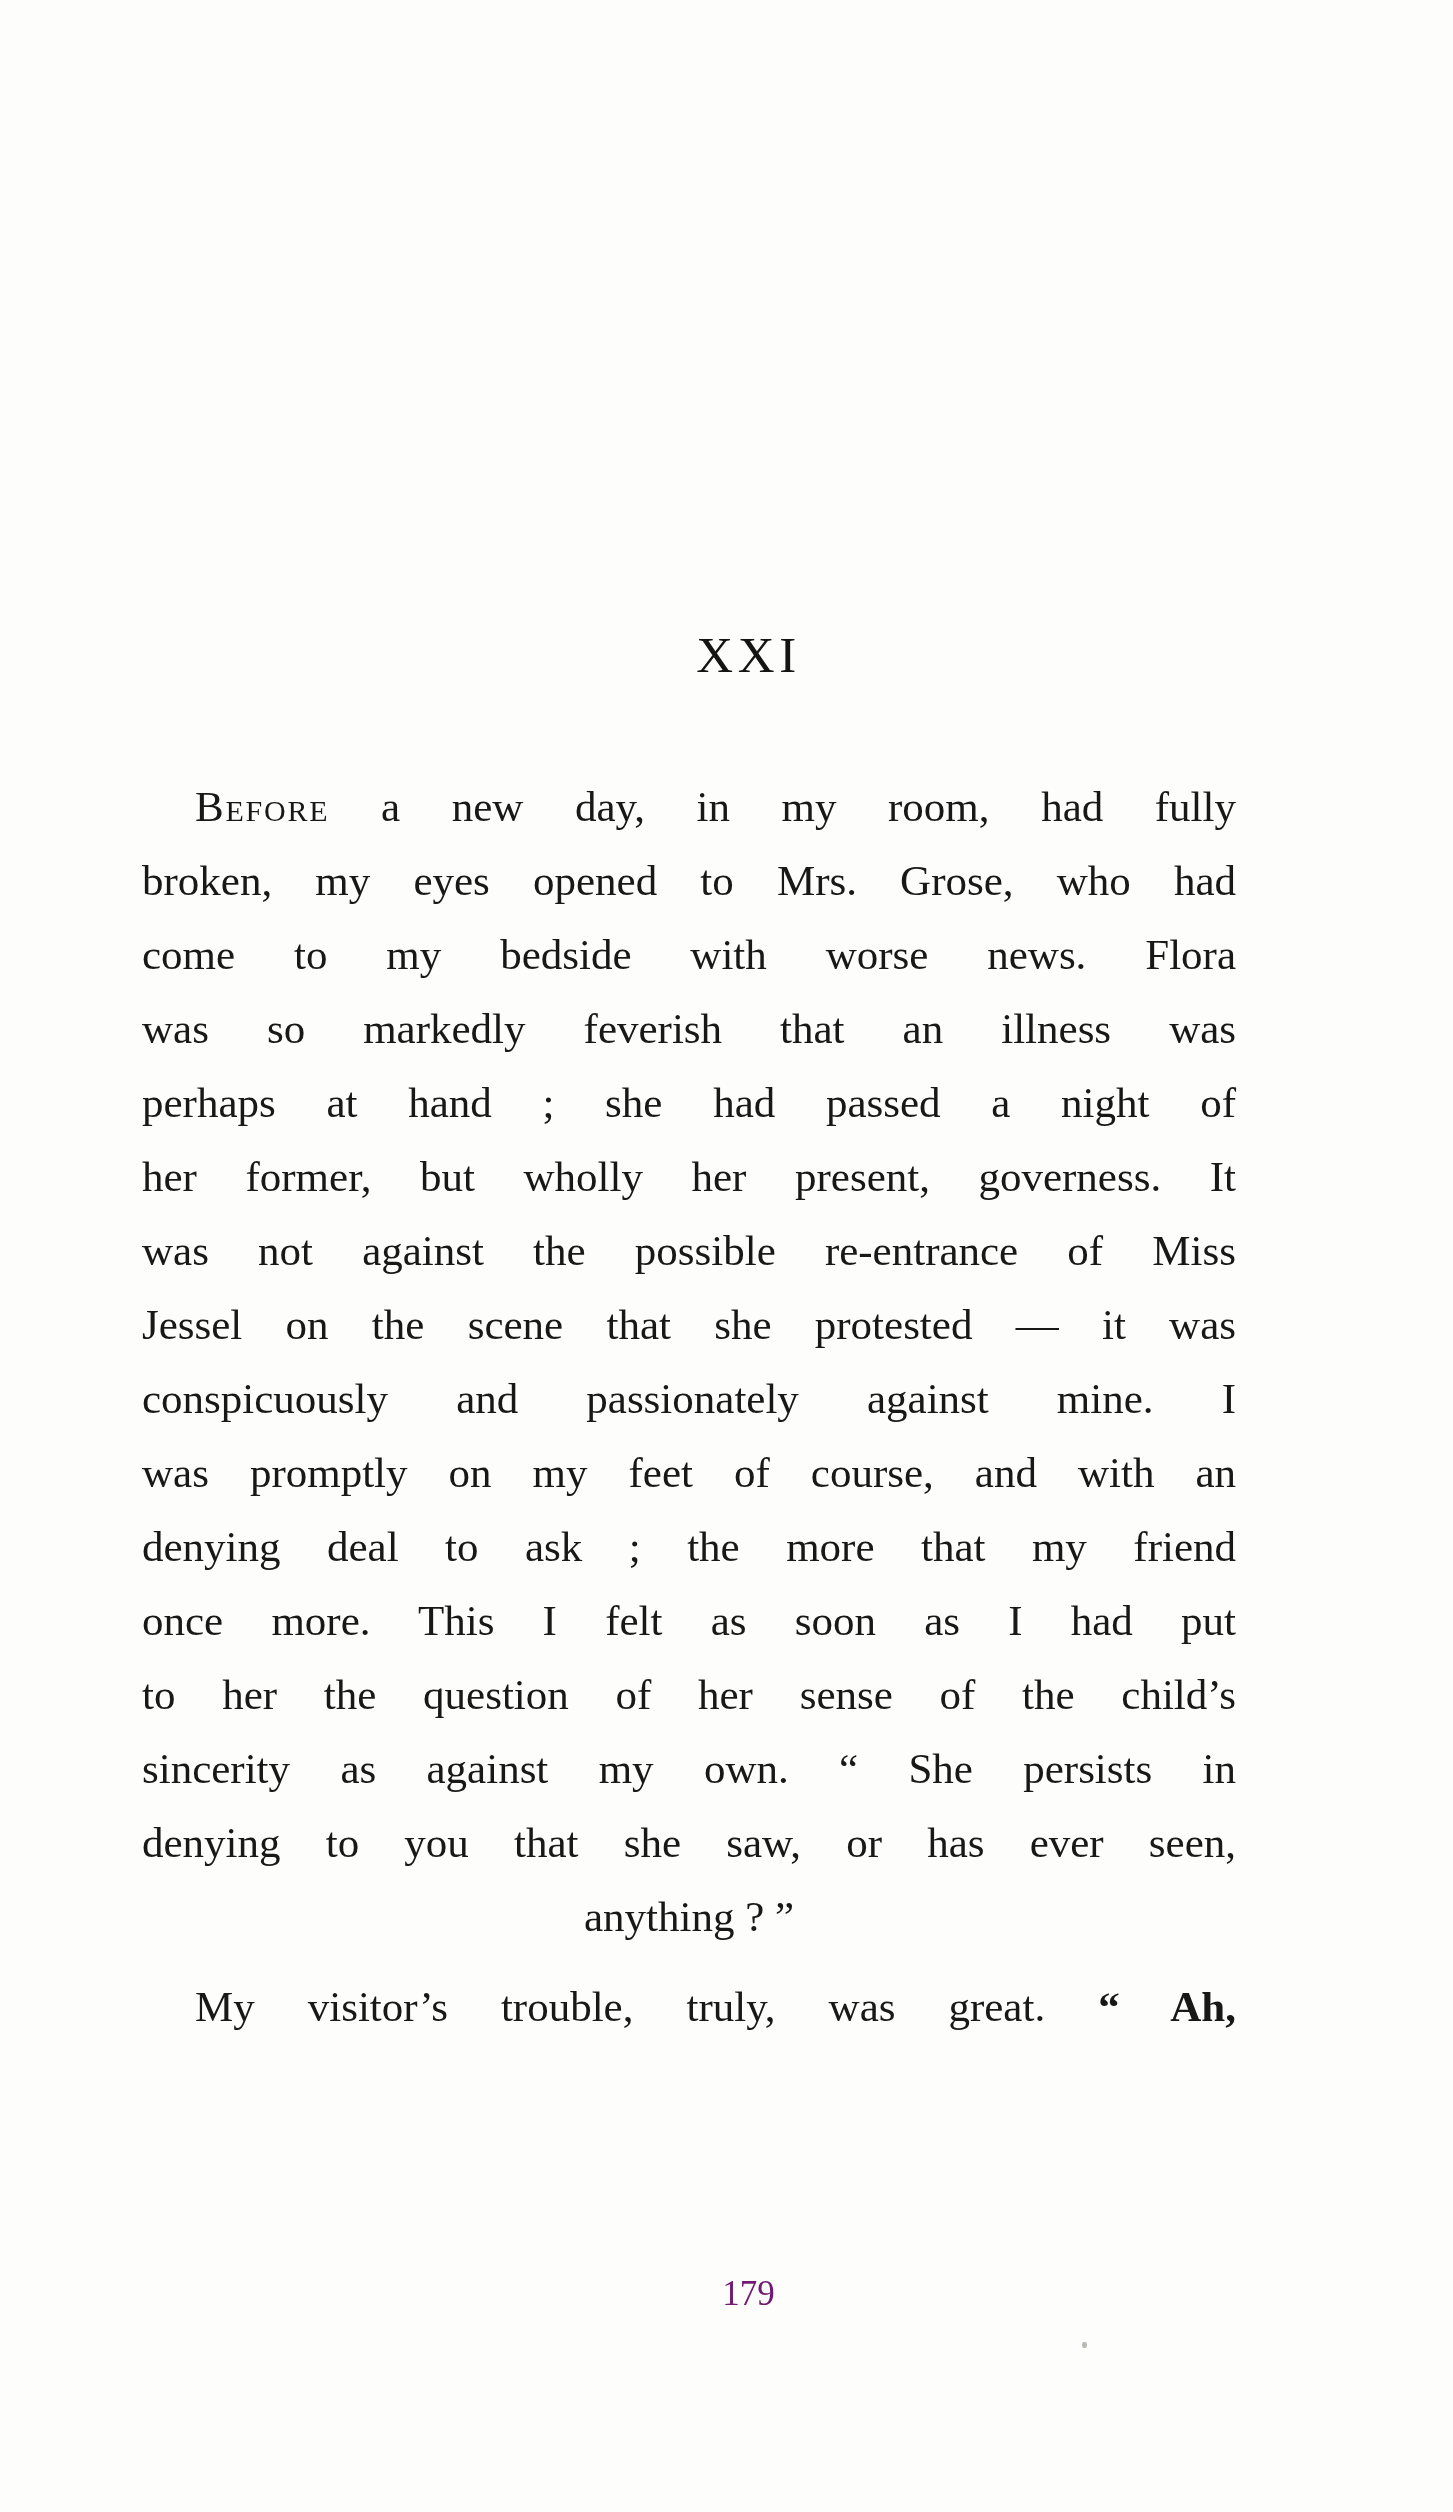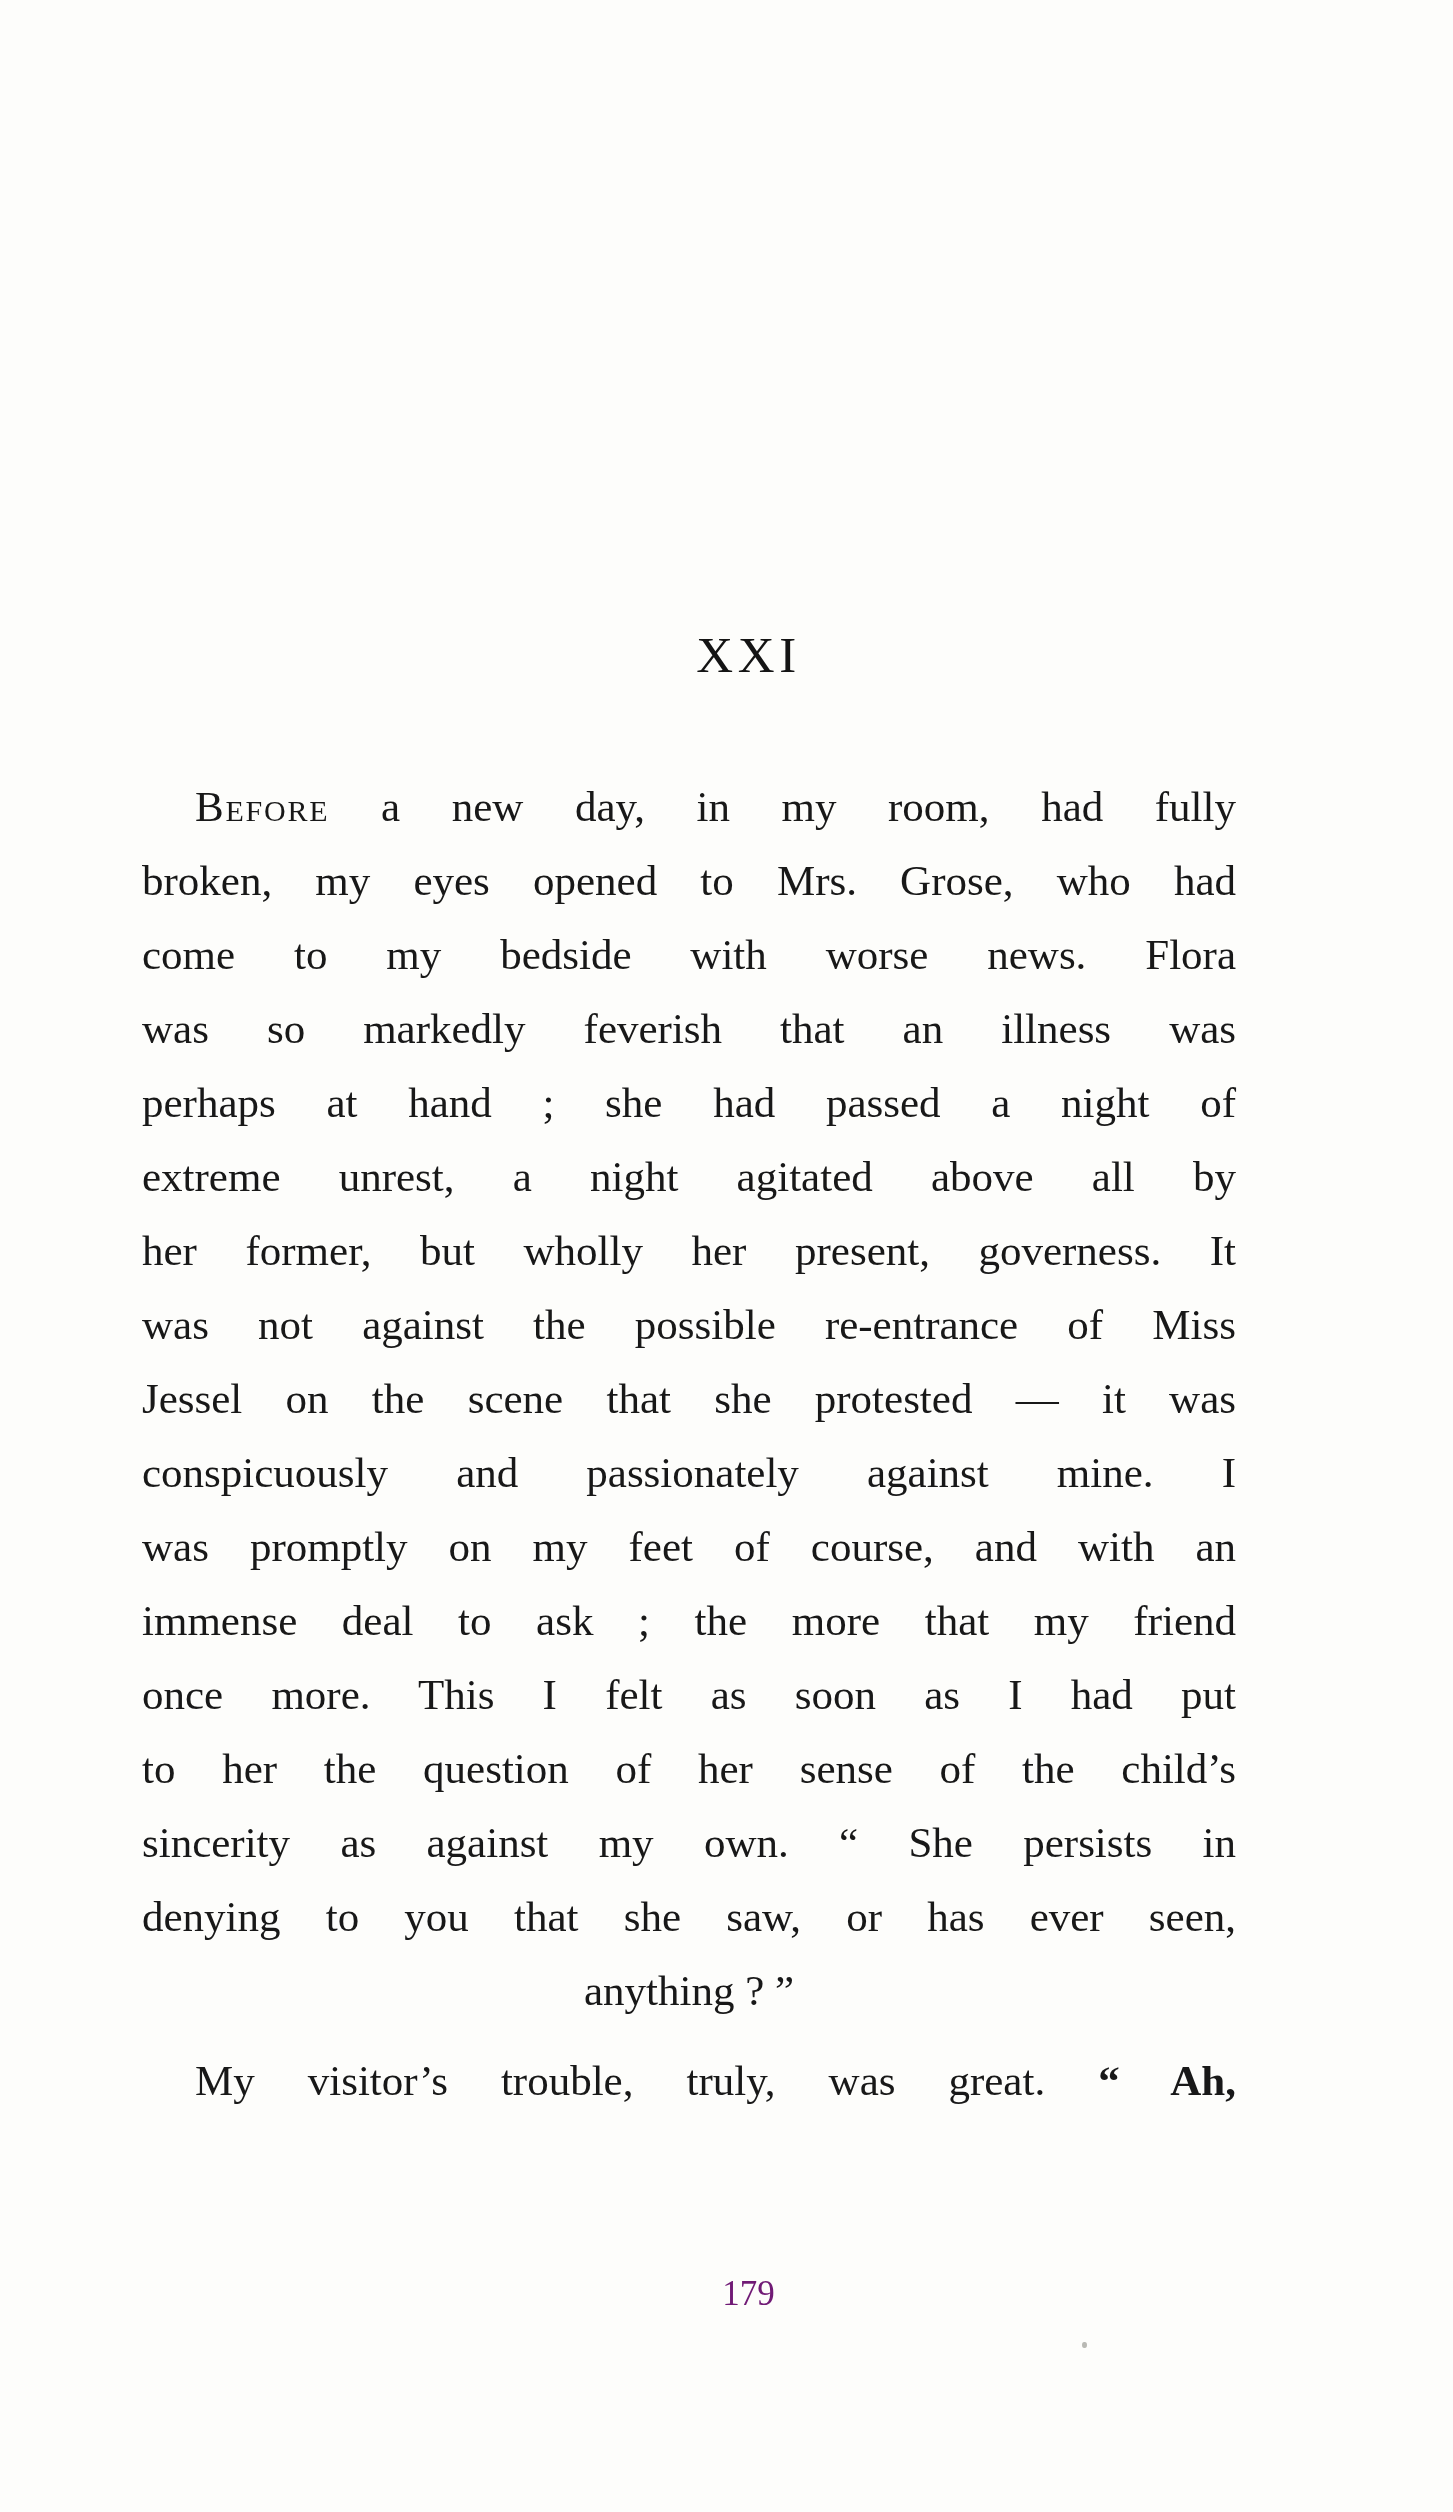--- a/index.html
+++ b/index.html
@@ -88,27 +88,26 @@
   <h2 class="chapter-heading">XXI</h2>
 
   <div class="text-block">
 
     <p class="para">
       <span class="line indented"><span class="smallcaps">Before</span><span> a new day, in my room, had fully</span></span>
       <span class="line">broken, my eyes opened to Mrs. Grose, who had</span>
       <span class="line">come to my bedside with worse news.  Flora</span>
       <span class="line">was so markedly feverish that an illness was</span>
       <span class="line">perhaps at hand ;  she had passed a night of</span>
-      <span class="line">extreme unrest, a night agitated above all by</span>
       <span class="line">her former, but wholly her present, governess.  It</span>
       <span class="line">was not against the possible re-entrance of Miss</span>
       <span class="line">Jessel on the scene that she protested — it was</span>
       <span class="line">conspicuously and passionately against mine.  I</span>
       <span class="line">was promptly on my feet of course, and with an</span>
-      <span class="line">immense deal to ask ;  the more that my friend</span>
+      <span class="line">denying deal to ask ;  the more that my friend</span>
       <span class="line">once more.  This I felt as soon as I had put</span>
       <span class="line">to her the question of her sense of the child’s</span>
       <span class="line">sincerity as against my own.  “ She persists in</span>
       <span class="line">denying to you that she saw, or has ever seen,</span>
       <span class="line last-line">anything ? ”</span>
     </p>
 
     <p class="para">
       <span class="line indented"><span>My visitor’s trouble, truly, was great. </span><span class="bold"> “ Ah,</span></span>
     </p>

